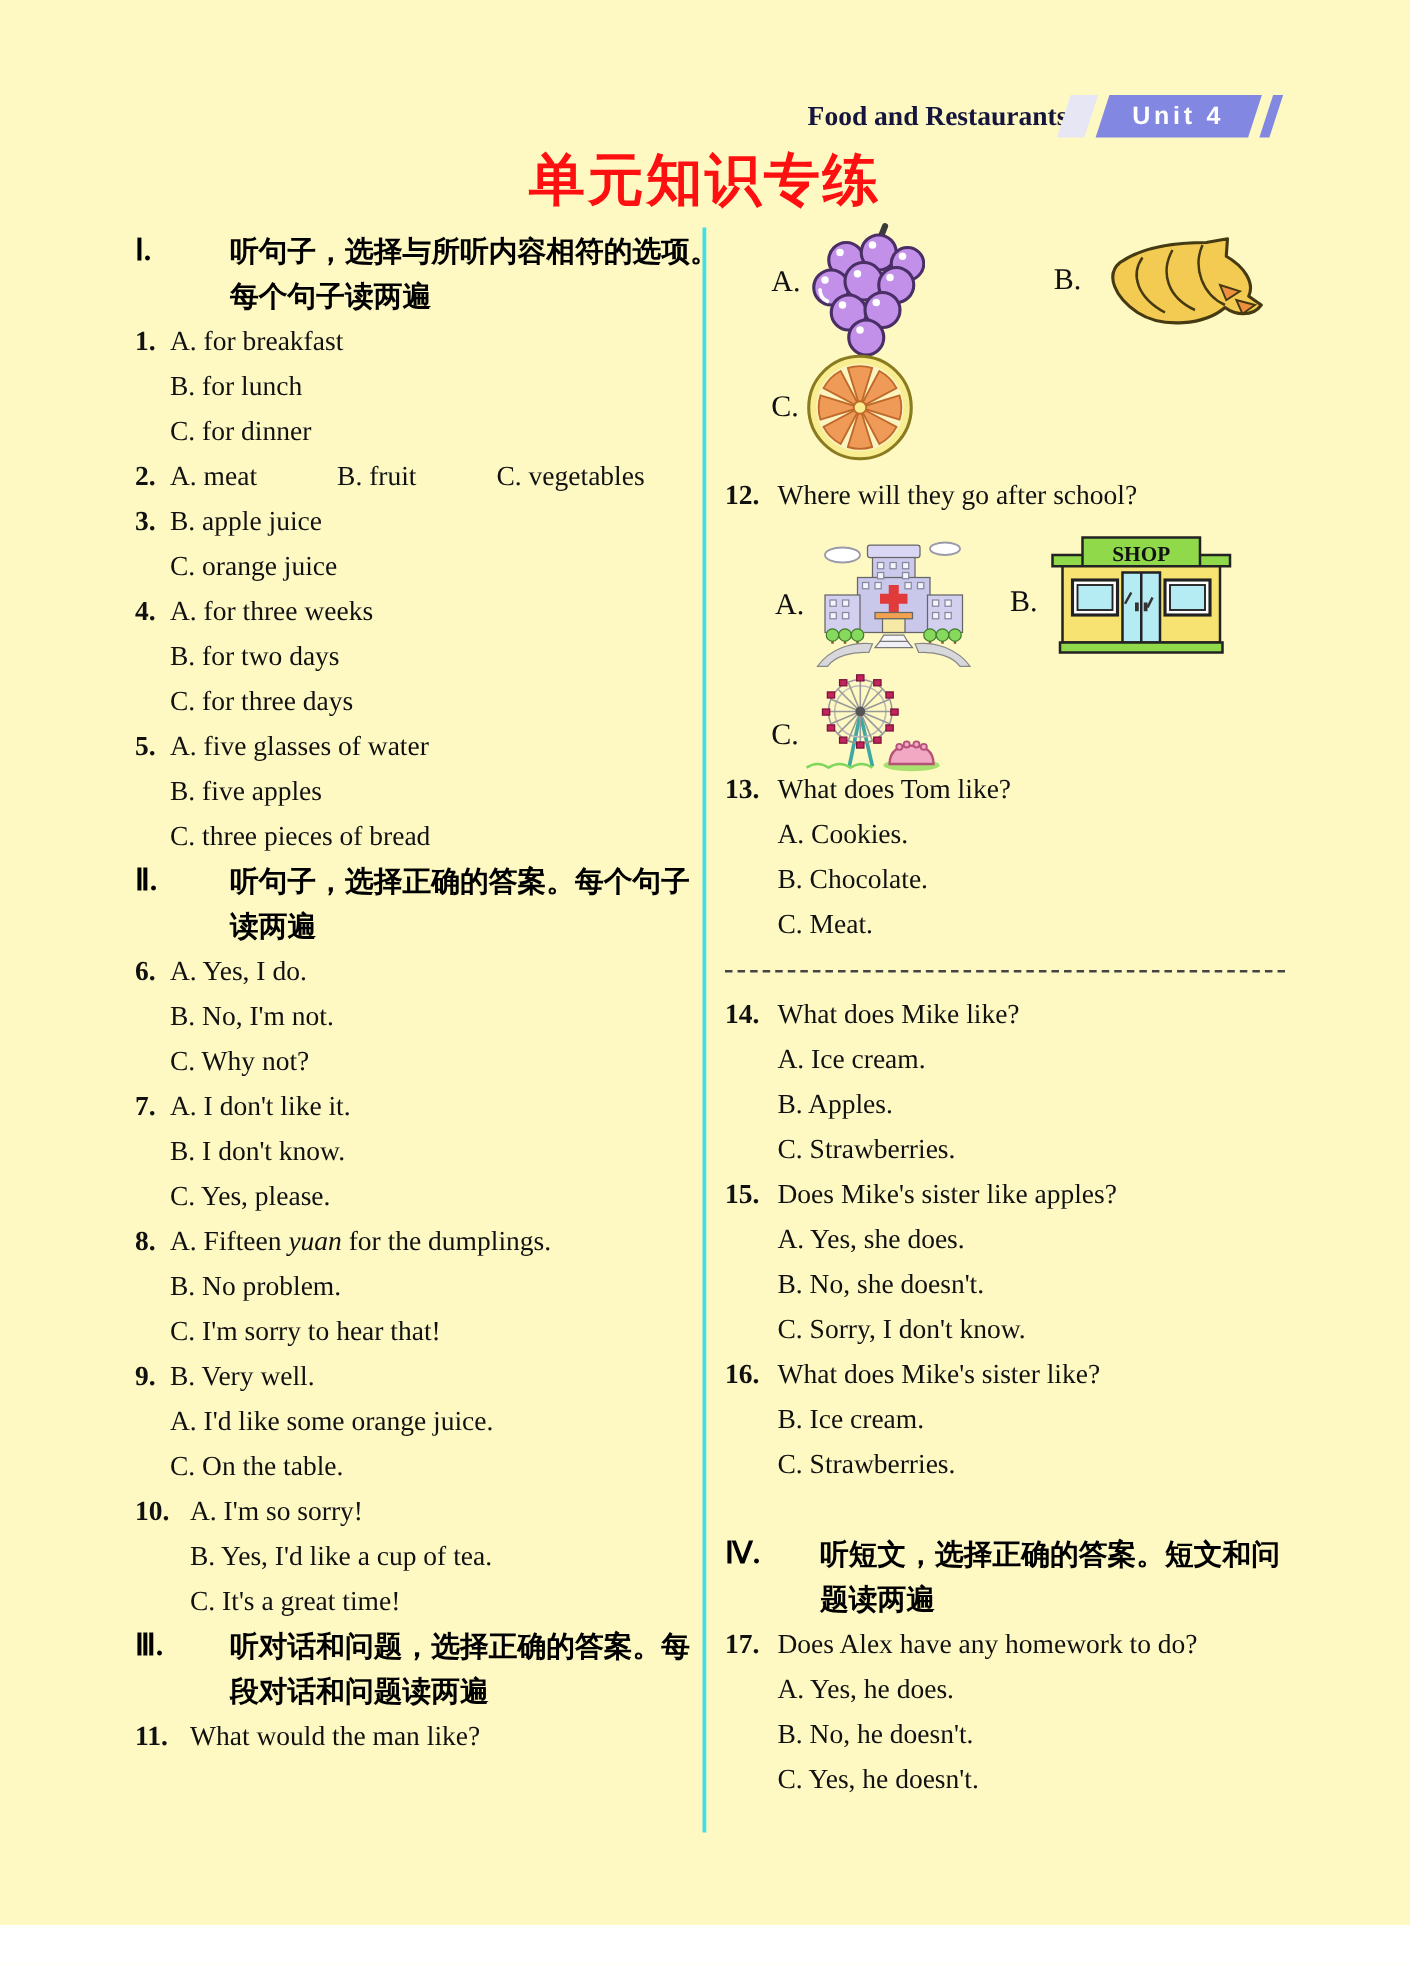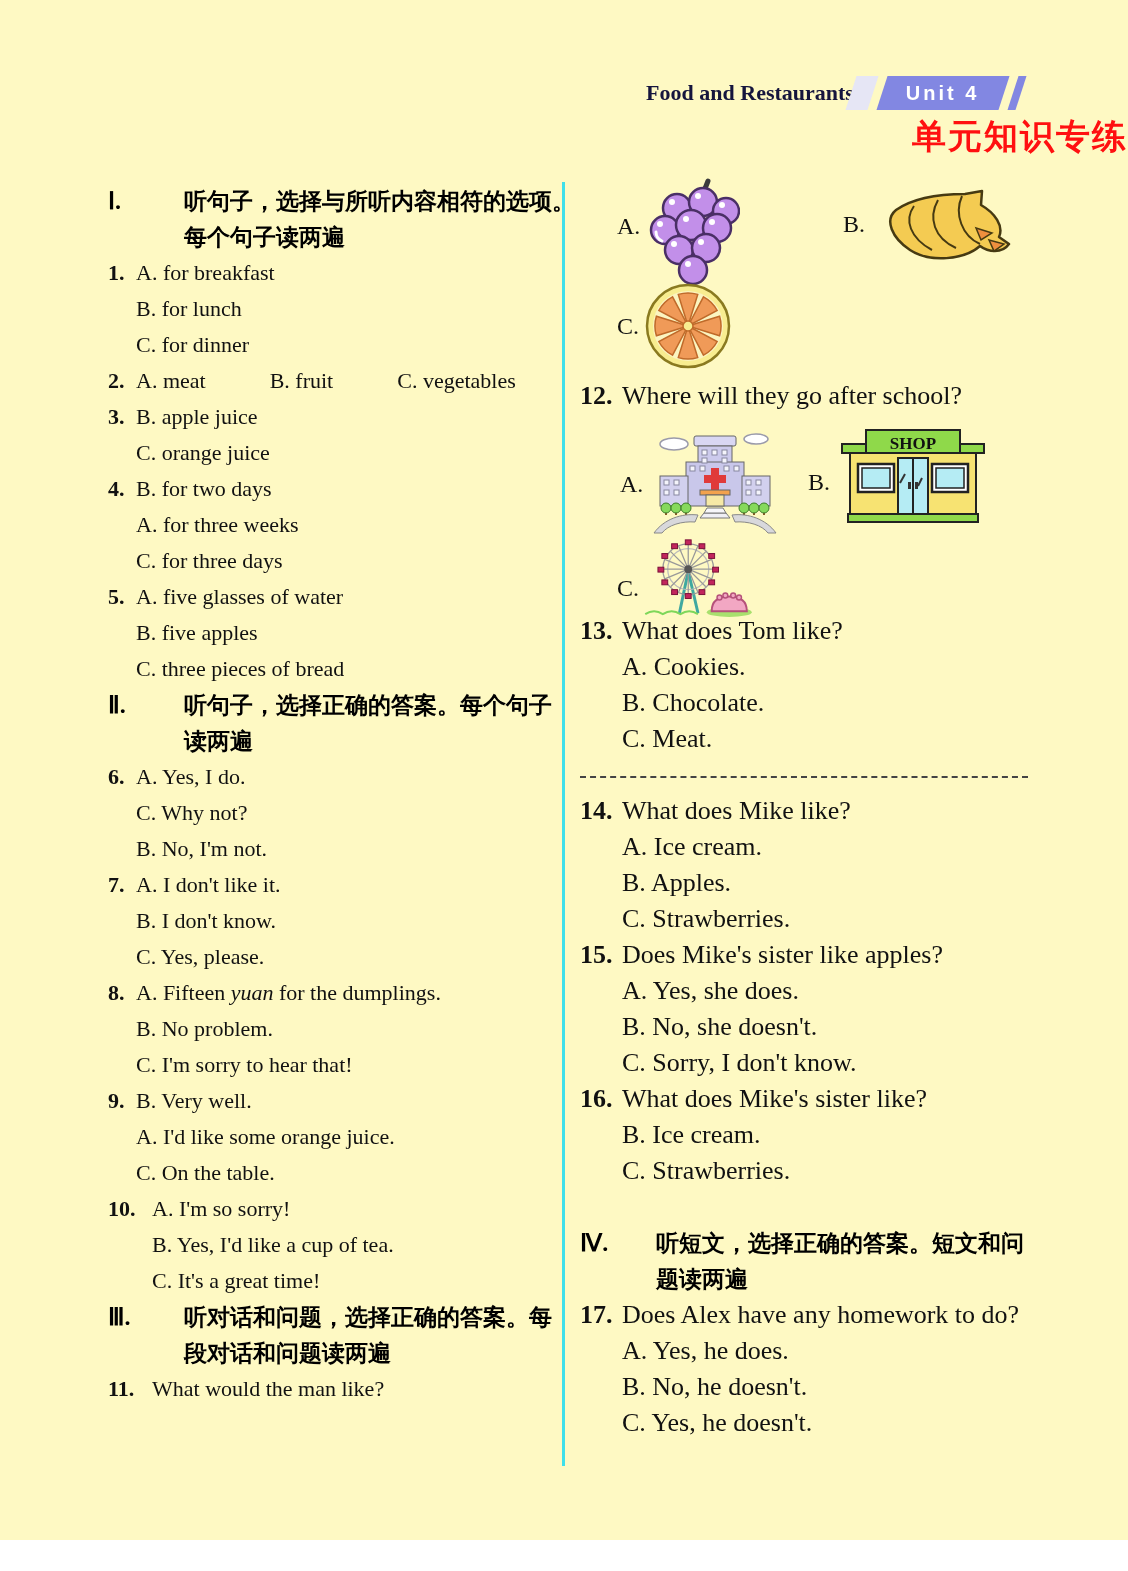--- a/index.html
+++ b/index.html
@@ -16,22 +16,22 @@
     font-family:"Liberation Serif", serif; }
   .unit-badge { position:absolute; left:882px; top:76px; width:122px; height:34px;
     background:#8287E2; transform:skewX(-18deg); display:flex; align-items:center;
     justify-content:center; }
   .unit-badge .unskew { transform:skewX(18deg); color:#fff; font-weight:bold;
     font-size:20px; letter-spacing:3px; font-family:"Liberation Sans", sans-serif; }
   .unit-bar { position:absolute; left:1013px; top:76px; width:8px; height:34px;
     background:#8287E2; transform:skewX(-18deg); }
 
   .page-title { position:absolute; top:114px; left:0; width:1128px; margin:0;
-    text-align:right; font-family:"Liberation Sans","DejaVu Sans",sans-serif;
-    font-weight:bold; font-size:34px; color:#FF1010; letter-spacing:2px; }
+    text-align:center; font-family:"Liberation Sans","DejaVu Sans",sans-serif;
+    font-weight:bold; font-size:45px; color:#FF1010; letter-spacing:2px; }
 
   .vdiv { position:absolute; left:562px; top:182px; width:3px; height:1284px;
     background:#3FE0EA; }
 
   
   .col-left  { position:absolute; left:108px; top:183px; width:450px; }
   .col-right { position:absolute; left:580px; top:178px; width:452px; height:1295px; }
 
   .sec { position:relative; padding-left:40px;
     font-family:"Liberation Sans","DejaVu Sans",sans-serif; font-weight:bold;
@@ -39,21 +39,21 @@
   .sec .snum { position:absolute; left:0; top:0; font-family:"Liberation Serif",serif;
     font-weight:bold; font-size:24px; }
   .sec div { white-space:nowrap;padding-left:36px; }
 
   .q { position:relative; padding-left:28px; font-size:22px; line-height:36px; }
   .q.pl44 { padding-left:44px; }
   .qnum { position:absolute; left:0; top:0; font-weight:bold; }
   .opt { white-space:nowrap; }
   .opt.inline { display:flex; gap:64px; }
 
-  .q-r { position:absolute; left:0; padding-left:42px; font-size:26px;
+  .q-r { position:absolute; left:0; padding-left:42px; font-size:22px;
     line-height:36px; }
   .q-r .opt { white-space:nowrap; }
 
   .img-label { position:absolute; font-size:24px; line-height:36px; }
   .ill { position:absolute; }
   .hdash { position:absolute; left:0; width:448px; border-top:2px dashed #444; }
   i.yuan { font-style:italic; }
 </style>
 </head>
 <body>
@@ -97,43 +97,43 @@
     </div>
 
     <div class="q">
       <span class="qnum">3.</span>
       <div class="opt">B. apple juice</div>
       <div class="opt">C. orange juice</div>
     </div>
 
     <div class="q">
       <span class="qnum">4.</span>
+      <div class="opt">A. for three weeks</div>
       <div class="opt">B. for two days</div>
-      <div class="opt">A. for three weeks</div>
       <div class="opt">C. for three days</div>
     </div>
 
     <div class="q">
       <span class="qnum">5.</span>
       <div class="opt">A. five glasses of water</div>
       <div class="opt">B. five apples</div>
       <div class="opt">C. three pieces of bread</div>
     </div>
 
     <div class="sec">
       <span class="snum">Ⅱ.</span>
       <div>听句子，选择正确的答案。每个句子</div>
       <div>读两遍</div>
     </div>
 
     <div class="q">
       <span class="qnum">6.</span>
       <div class="opt">A. Yes, I do.</div>
+      <div class="opt">B. No, I'm not.</div>
       <div class="opt">C. Why not?</div>
-      <div class="opt">B. No, I'm not.</div>
     </div>
 
     <div class="q">
       <span class="qnum">7.</span>
       <div class="opt">A. I don't like it.</div>
       <div class="opt">B. I don't know.</div>
       <div class="opt">C. Yes, please.</div>
     </div>
 
     <div class="q">

